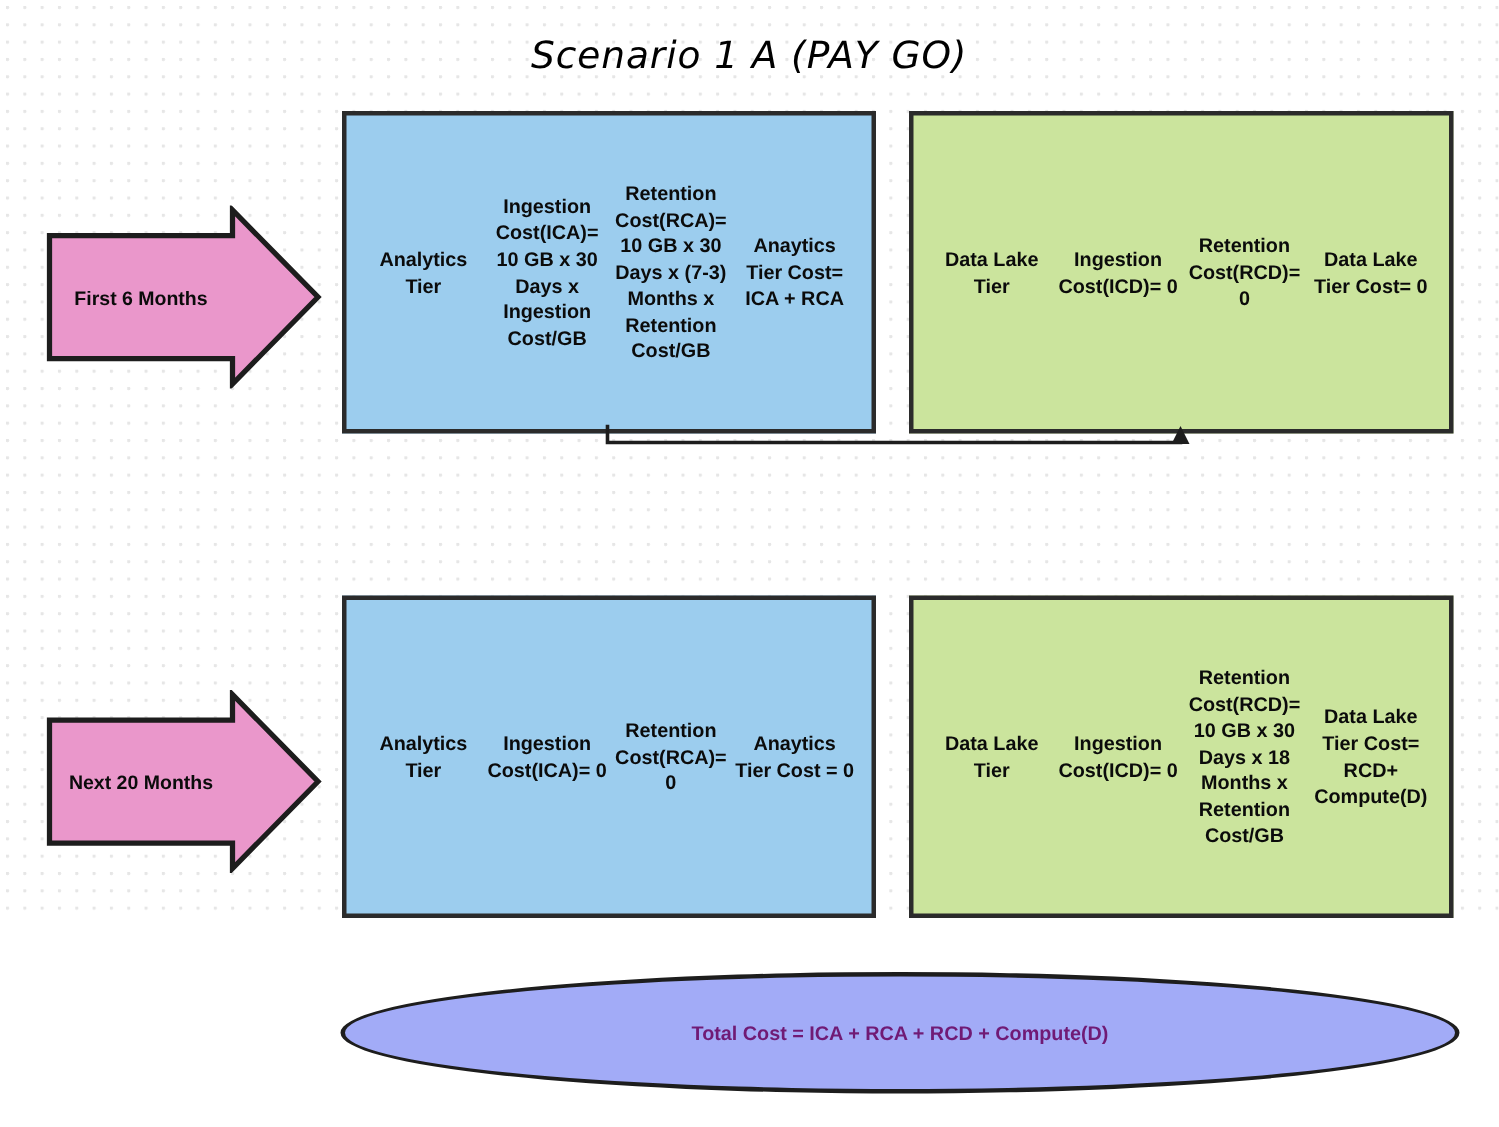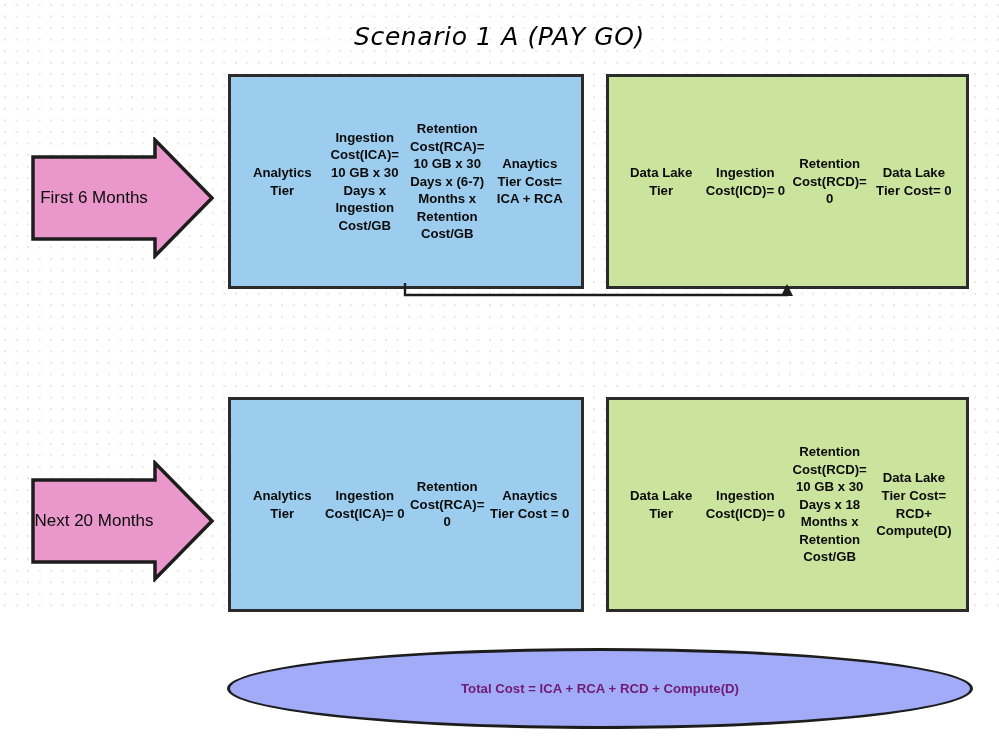--- a/index.html
+++ b/index.html
@@ -87,22 +87,22 @@
   }
   .phase-arrow .arrow-label {
     position: absolute;
     left: 0;
     top: 0;
     width: 128px;
     height: 122px;
     display: flex;
     align-items: center;
     justify-content: center;
-    font-weight: normal;
-    font-size: 17px;
+    font-weight: bold;
+    font-size: 13px;
     color: #0b0b0b;
     text-align: left;
   }
   #arrow-first-6-months { left: 30px; top: 137px; }
   #arrow-next-18-months { left: 30px; top: 460px; }
 
   
   #connector-mirrored {
     position: absolute;
     left: 380px;
@@ -156,21 +156,21 @@
       <polygon points="3,20 125,20 125,3 182,61 125,119 125,102 3,102" fill="#ea97cb" stroke="#1d1d1d" stroke-width="3.5" stroke-linejoin="miter"></polygon>
     </svg>
     <div class="arrow-label">First 6 Months</div>
   </div>
 
   <div class="box box-blue" id="box-analytics-1">
     <div class="line">Analytics Tier</div>
     <div class="gap-lg"></div>
     <div class="line">Ingestion Cost(ICA)= 10 GB x 30 Days x Ingestion Cost/GB</div>
     <div class="gap-md"></div>
-    <div class="line">Retention Cost(RCA)= 10 GB x 30 Days x (6-7) Months x Retention Cost/GB</div>
+    <div class="line">Retention Cost(RCA)= 10 GB x 30 Days x (7-3) Months x Retention Cost/GB</div>
     <div class="gap-md"></div>
     <div class="line">Anaytics Tier Cost= ICA + RCA</div>
   </div>
 
   <div class="box box-green" id="box-lake-1">
     <div class="line">Data Lake Tier</div>
     <div class="gap-lg"></div>
     <div class="gap-sm"></div>
     <div class="line">Ingestion Cost(ICD)= 0</div>
     <div class="line">Retention Cost(RCD)= 0</div>

